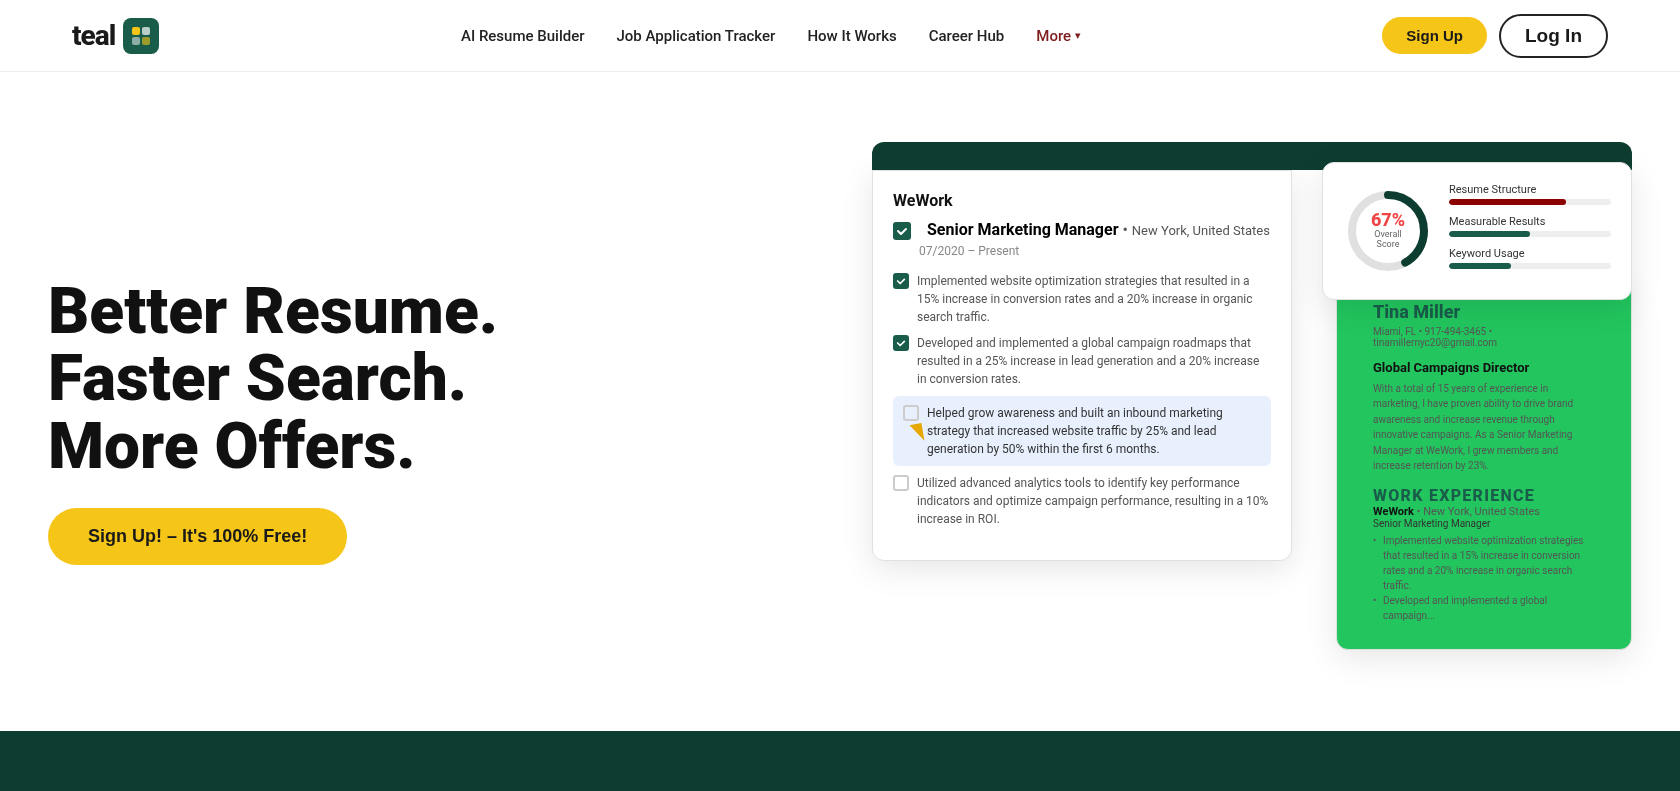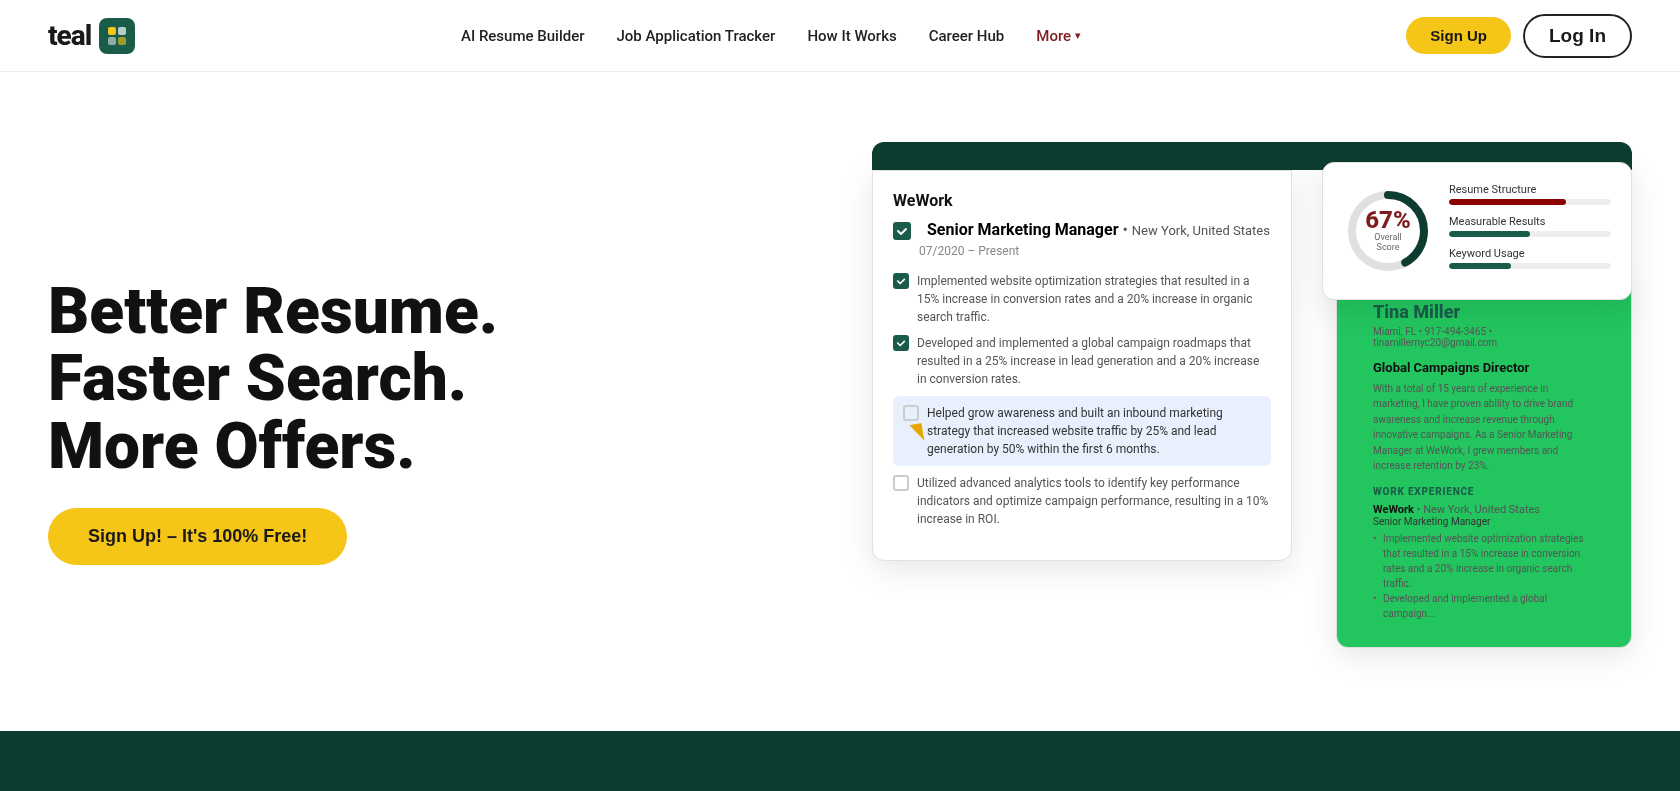--- a/index.html
+++ b/index.html
@@ -1,21 +1,21 @@
 <!DOCTYPE html>
 <html><head>
   <meta charset="utf-8">
   <style>
     * { margin: 0; padding: 0; box-sizing: border-box; }
     body { font-family: -apple-system, BlinkMacSystemFont, 'Segoe UI', Roboto, sans-serif; background: #fff; overflow-x: hidden; }
 
     
     nav {
       display: flex; align-items: center; justify-content: space-between;
-      padding: 0 48px; height: 72px; background: #fff;
+      padding: 0 72px; height: 72px; background: #fff;
       border-bottom: 1px solid #eee; position: relative; z-index: 10;
     }
     .nav-logo { display: flex; align-items: center; gap: 8px; }
     .logo-text { font-size: 28px; font-weight: 800; color: #1a1a1a; letter-spacing: -1px; }
     .logo-icon {
       width: 36px; height: 36px; background: #1a5c4a; border-radius: 8px;
       display: flex; align-items: center; justify-content: center;
     }
     .logo-icon svg { width: 22px; height: 22px; }
     .nav-links { display: flex; align-items: center; gap: 32px; }
@@ -123,41 +123,41 @@
       background: #fff; border: 1px solid #e0e0e0; border-radius: 12px;
       padding: 20px; box-shadow: 0 8px 32px rgba(0,0,0,0.1); z-index: 6;
     }
     .score-inner { display: flex; align-items: center; gap: 16px; margin-bottom: 0; }
     .donut-wrap { position: relative; width: 90px; height: 90px; flex-shrink: 0; }
     .donut-wrap svg { width: 90px; height: 90px; }
     .donut-label {
       position: absolute; top: 50%; left: 50%; transform: translate(-50%, -50%);
       text-align: center;
     }
-    .donut-pct { font-size: 24px; font-weight: 800; color: #7f1d1d; line-height: 1; }
+    .donut-pct { font-size: 18px; font-weight: 800; color: #ef4444; line-height: 1; }
     .donut-sub { font-size: 9px; color: #666; line-height: 1.2; }
 
     .score-bars { flex: 1; }
     .score-bar-item { margin-bottom: 10px; }
     .score-bar-label { font-size: 11px; color: #333; margin-bottom: 3px; }
     .score-bar-track { height: 6px; background: #eee; border-radius: 3px; overflow: hidden; }
     .score-bar-fill { height: 100%; border-radius: 3px; }
 
     
     .resume-preview-card {
       position: absolute; top: 140px; right: 0; width: 296px;
       background: #22c55e; border: 1px solid #e0e0e0; border-radius: 12px;
       padding: 18px 36px; box-shadow: 0 8px 32px rgba(0,0,0,0.1); z-index: 5;
       overflow: hidden; max-height: 400px;
     }
     .rp-name { font-size: 18px; font-weight: 800; color: #1a5c4a; margin-bottom: 4px; }
     .rp-contact { font-size: 10px; color: #555; margin-bottom: 12px; }
     .rp-title { font-size: 13px; font-weight: 700; color: #111; margin-bottom: 6px; }
     .rp-body { font-size: 10px; color: #555; line-height: 1.55; margin-bottom: 12px; }
-    .rp-section-label { font-size: 10px; font-weight: 800; color: #1a5c4a; letter-spacing: 0.08em; text-transform: uppercase; margin-bottom: 6px; }
+    .rp-section-label { font-size: 16px; font-weight: 800; color: #1a5c4a; letter-spacing: 0.08em; text-transform: uppercase; }
     .rp-work-item { margin-bottom: 8px; }
     .rp-work-company { font-size: 11px; font-weight: 700; color: #111; }
     .rp-work-role { font-size: 10px; color: #333; margin-bottom: 4px; }
     .rp-work-bullet { font-size: 10px; color: #555; line-height: 1.5; padding-left: 10px; position: relative; }
     .rp-work-bullet::before { content: '•'; position: absolute; left: 0; }
 
     
     .footer-bar {
       height: 60px; background: #0d3d30; width: 100%;
     }

